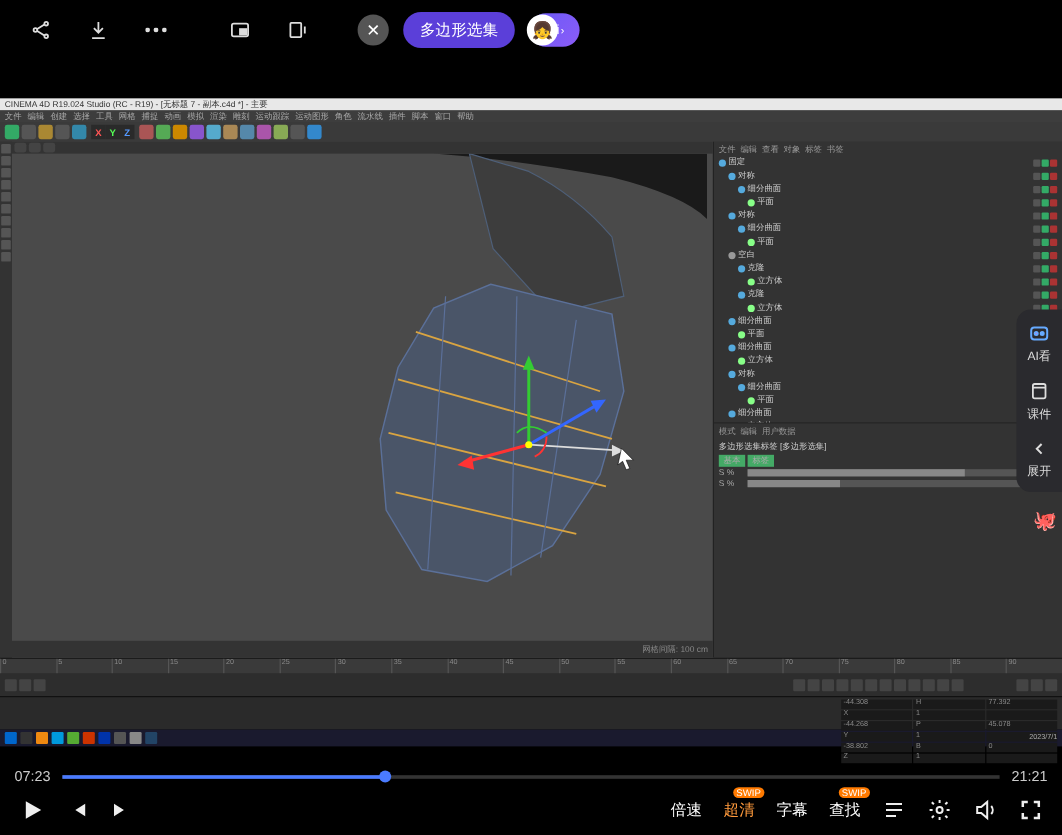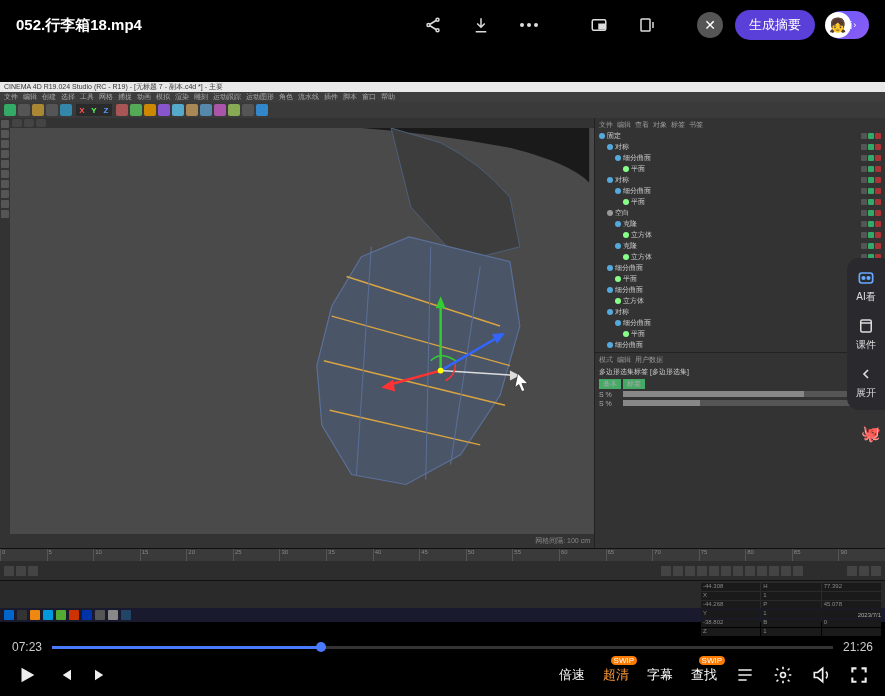--- a/index.html
+++ b/index.html
@@ -177,21 +177,20 @@
 .swip-badge {
   position:absolute; top:-10px; right:-8px;
   background:#ff7a00; color:#fff; font-size:8px;
   padding:0 3px; border-radius:6px;
 }
 </style>
 </head>
 <body>
 
 <div class="top-bar">
-  <div class="title">052.行李箱18.mp4</div>
   <div class="ico-btn">
     <svg width="18" height="18" viewBox="0 0 24 24" fill="none" stroke="currentColor" stroke-width="2">
         <circle cx="18" cy="5" r="2"></circle>
         <circle cx="6" cy="12" r="2"></circle>
         <circle cx="18" cy="19" r="2"></circle>
         <path d="M8 11l8-5M8 13l8 5"></path>
       </svg>
   </div>
   <div class="ico-btn">
     <svg width="18" height="18" viewBox="0 0 24 24" fill="none" stroke="currentColor" stroke-width="2">
@@ -213,21 +212,21 @@
       </svg>
   </div>
   <div class="ico-btn">
     <svg width="18" height="18" viewBox="0 0 24 24" fill="none" stroke="currentColor" stroke-width="2">
         <rect x="4" y="4" width="12" height="16" rx="1"></rect>
         <path d="M20 8v8"></path>
       </svg>
   </div>
   <div style="width:8px"></div>
   <div class="close-pill">✕</div>
-  <div class="summary-btn">生成摘要</div>
+  <div class="summary-btn">多边形选集</div>
   <div class="avatar">
     <div class="avatar-face">👧</div>
     <span class="avatar-hi">Hi</span>
     <span style="font-size:9px;margin-left:1px">›</span>
   </div>
 </div>
 
 <div class="video-frame">
   <div class="c4d">
     <div class="c4d-titlebar">CINEMA 4D R19.024 Studio (RC - R19) - [无标题 7 - 副本.c4d *] - 主要</div>
@@ -680,21 +679,21 @@
   </div>
 </div>
 <div style="position:absolute;right:4px;top:424px;font-size:16px">🐙</div>
 
 <div class="progress-row">
   <span>07:23</span>
   <div class="progress-track">
     <div class="progress-fill"></div>
     <div class="progress-thumb"></div>
   </div>
-  <span>21:26</span>
+  <span>21:21</span>
 </div>
 
 <div class="controls-row">
   <div class="ctrl-ico">
     <svg width="22" height="22" viewBox="0 0 24 24" fill="currentColor">
         <path d="M6 4l14 8-14 8z"></path>
       </svg>
   </div>
   <div class="ctrl-ico">
     <svg width="18" height="18" viewBox="0 0 24 24" fill="currentColor">

